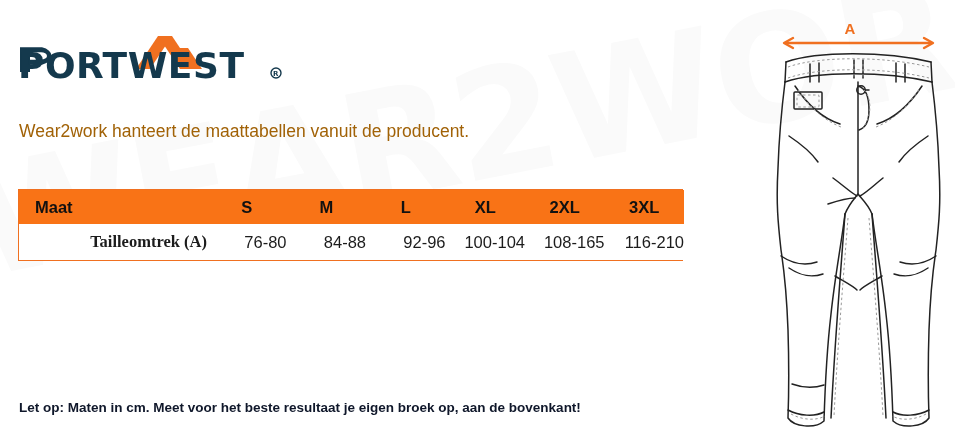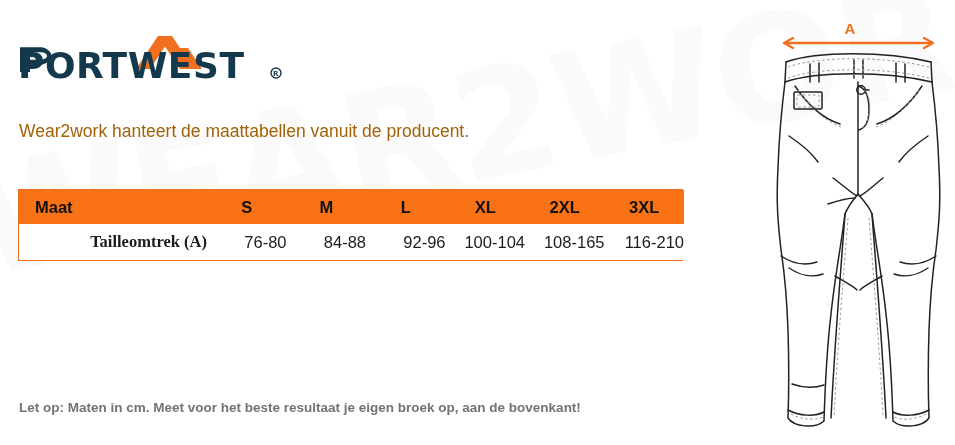--- a/index.html
+++ b/index.html
@@ -118,21 +118,21 @@
   
   .footer {
     position: absolute;
     left: 19px;
     top: 398px;
     z-index: 3;
   }
   .footer-bold {
     font-size: 13.5px;
     font-weight: 700;
-    color: #737373;
+    color: #0f172a;
     line-height: 19px;
     white-space: nowrap;
     font-family: "Liberation Sans", sans-serif;
   }
   .footer-sub {
     font-size: 13.5px;
     font-weight: 400;
     color: #4a4a4a;
     line-height: 19px;
     white-space: nowrap;

